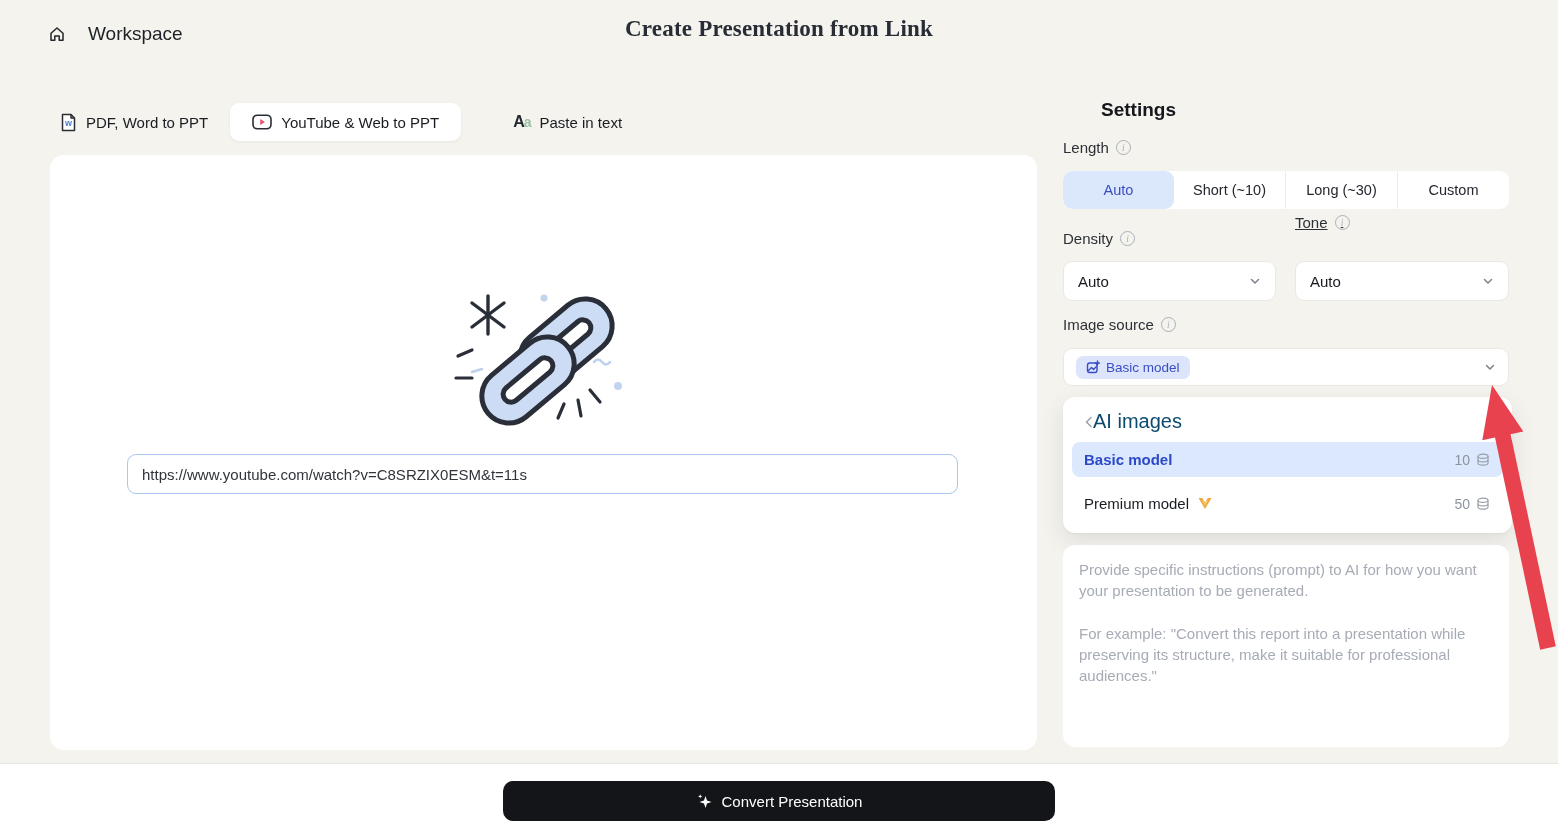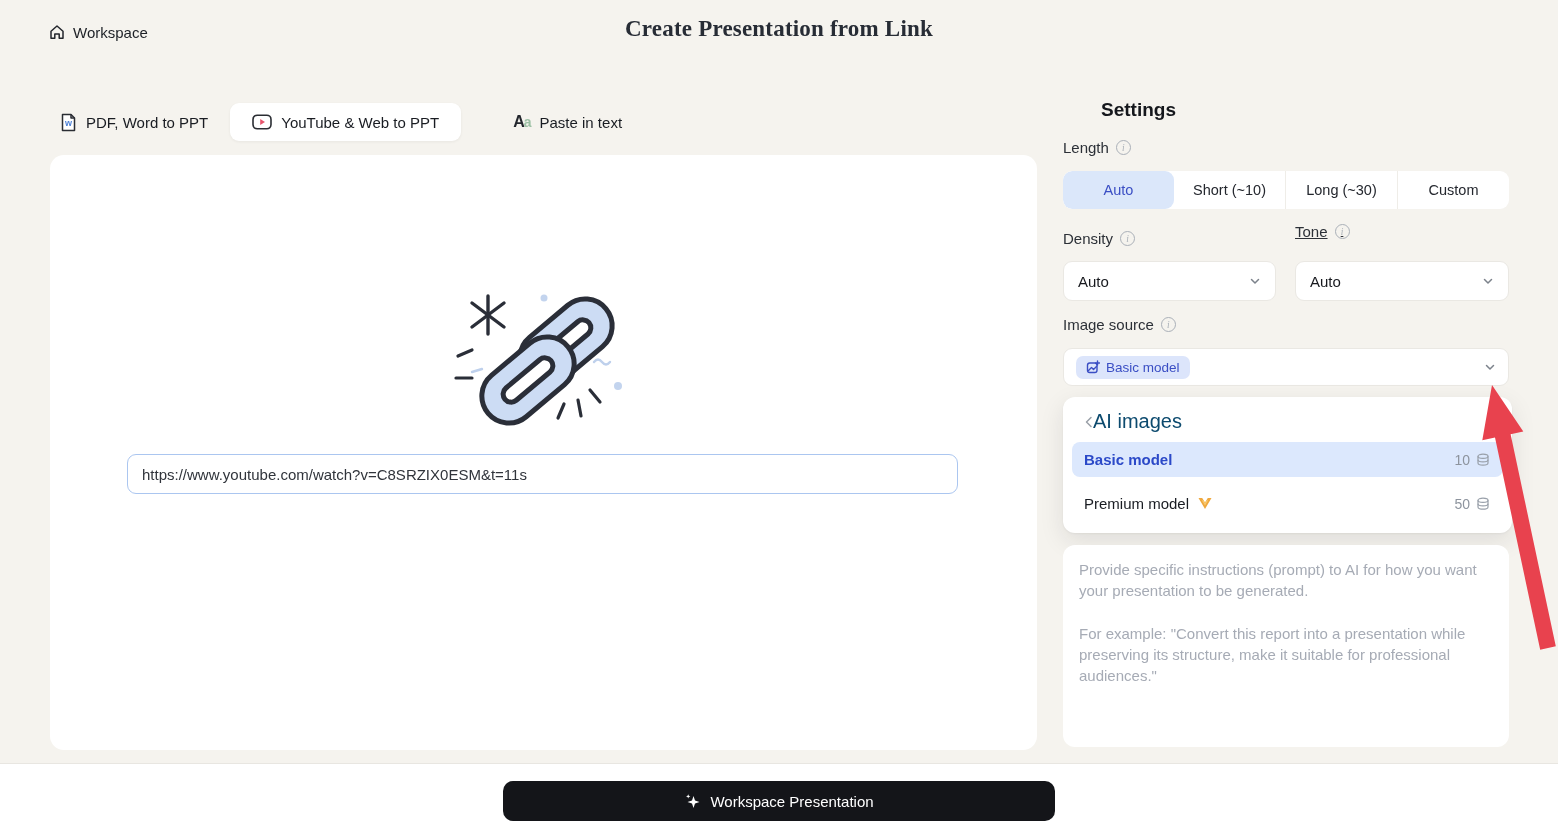--- a/index.html
+++ b/index.html
@@ -8,22 +8,22 @@
     font-family: "Liberation Sans", sans-serif;
     background: #f5f3ee;
     position: relative;
     overflow: hidden;
     color: #1b1e24;
   }
   .abs { position: absolute; }
 
   
   .workspace {
-    left: 48px; top: 23px; display: flex; align-items: center; gap: 7px;
-    font-size: 15px; color: #1d2026; cursor: pointer;
+    left: 48px; top: 23px; display: flex; align-items: center; gap: 22px;
+    font-size: 19px; color: #1d2026; cursor: pointer;
   }
   .page-title {
     left: 0; right: 0; top: 16px; text-align: center;
     font-family: "Liberation Serif", serif;
     font-size: 23px; font-weight: 600; color: #272c35; letter-spacing: .2px;
   }
 
   
   .tabs { left: 50px; top: 103px; display: flex; align-items: center; gap: 12px; height: 38px; }
   .tab {
@@ -54,21 +54,21 @@
   
   .settings-heading { left: 1101px; top: 99px; font-size: 19px; font-weight: 700; color: #15171c; }
   .field-label { display: flex; align-items: center; gap: 7px; font-size: 15px; color: #2c3037; }
   .info-icon {
     width: 15px; height: 15px; border: 1.3px solid #aab0b8; border-radius: 50%;
     display: inline-flex; align-items: center; justify-content: center;
     font-size: 9.5px; color: #aab0b8; font-family: "Liberation Serif", serif; font-style: italic;
   }
   .lbl-length { left: 1063px; top: 139px; }
   .lbl-density { left: 1063px; top: 230px; }
-  .lbl-tone { left: 1295px; top: 223px; text-decoration: underline; }
+  .lbl-tone { left: 1295px; top: 214px; text-decoration: underline; }
   .lbl-imgsrc { left: 1063px; top: 316px; }
 
   .segmented {
     left: 1063px; top: 171px; width: 446px; height: 38px;
     background: #fff; border-radius: 9px; display: flex; overflow: hidden;
   }
   .segment {
     flex: 1; display: flex; align-items: center; justify-content: center;
     font-size: 14.5px; color: #24272e; cursor: pointer; border-left: 1px solid #efede8;
   }
@@ -299,18 +299,18 @@
 <textarea class="abs prompt-area" placeholder="Provide specific instructions (prompt) to AI for how you want your presentation to be generated.
 
 For example: &quot;Convert this report into a presentation while preserving its structure, make it suitable for professional audiences.&quot;" style=""></textarea>
 
 <div class="abs footer"></div>
 <button class="abs generate-btn">
   <svg width="17" height="17" viewBox="0 0 17 17">
       <path d="M9.5 3 L11 7.5 L15.5 9 L11 10.5 L9.5 15 L8 10.5 L3.5 9 L8 7.5 Z" fill="#ffffff"></path>
       <path d="M4.2 1.2 l.6 1.6 1.6 .6 -1.6 .6 -.6 1.6 -.6 -1.6 -1.6 -.6 1.6 -.6 Z" fill="#ffffff"></path>
     </svg>
-  <span>Workspace Presentation</span>
+  <span>Convert Presentation</span>
 </button>
 
 <svg class="abs arrow-annotation" width="98" height="292" viewBox="0 0 98 292">
   <polygon points="32,17 63.3,63.5 50.6,66.2 95.8,278.3 80.2,281.7 35.0,69.6 22.3,72.3" fill="#e8424e"></polygon>
 </svg>
 
 </body></html>

